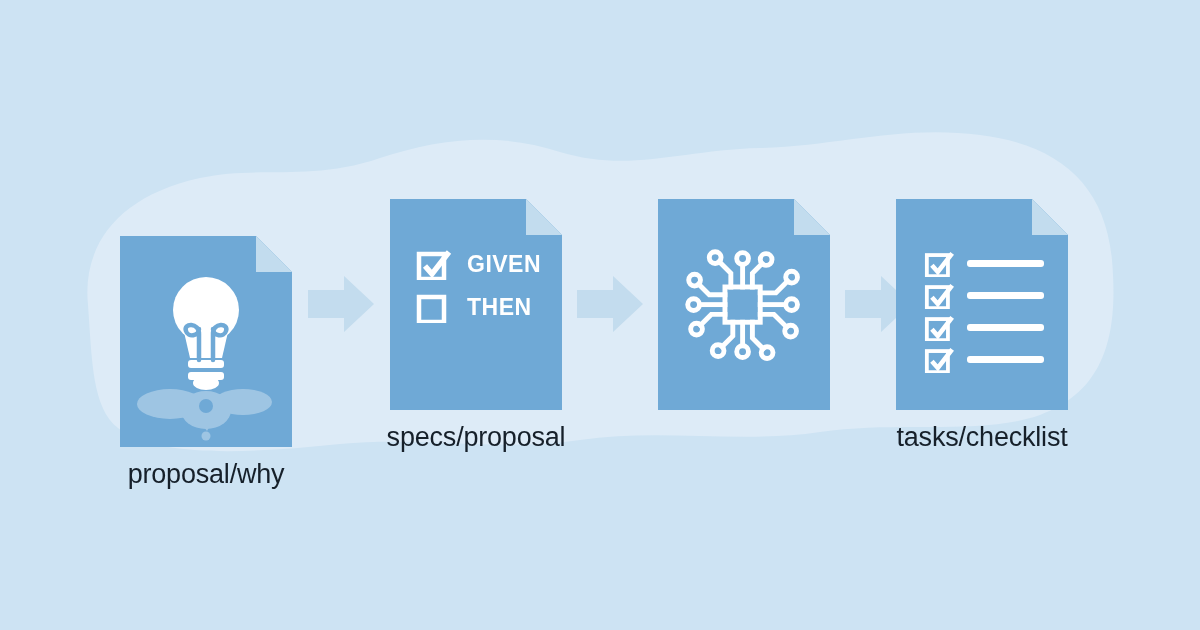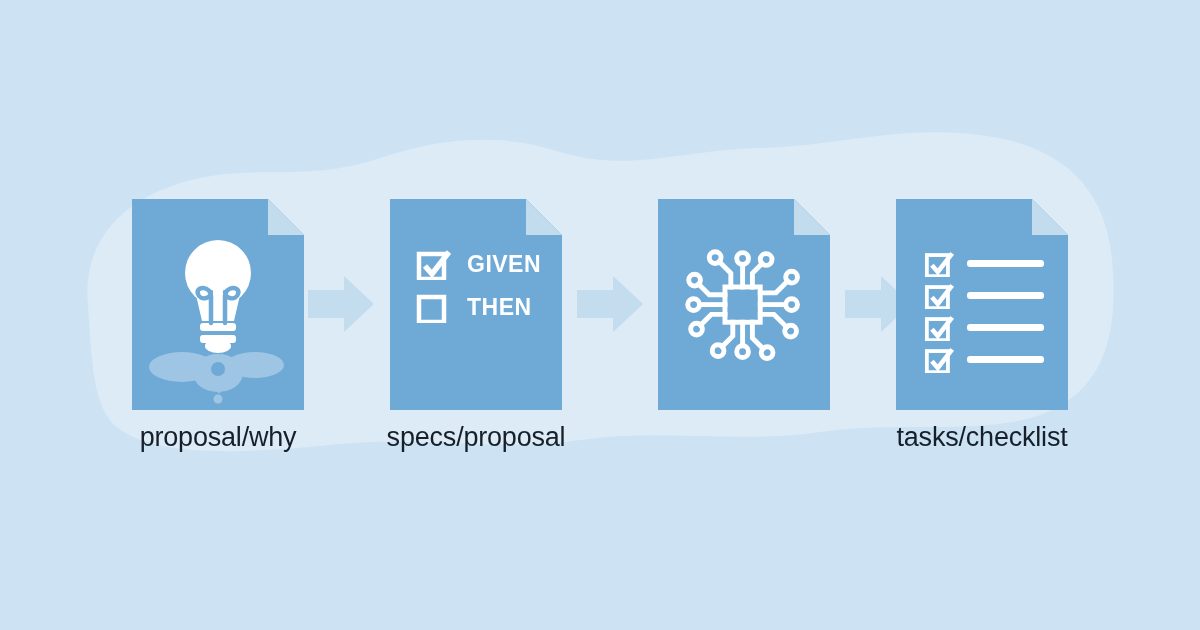--- a/index.html
+++ b/index.html
@@ -5,21 +5,21 @@
   html,body{margin:0;padding:0;}
   body{font-family:"Liberation Sans","DejaVu Sans",sans-serif;background:#fff;}
   .canvas{
     position:relative;width:1200px;height:630px;overflow:hidden;
     background:var(--background,#cde3f3);
   }
   .blob-svg{position:absolute;left:0;top:0;width:1200px;height:630px;}
   .blob-path{fill:var(--blob,#ddebf7);}
 
   .stage{position:absolute;top:199px;width:172px;height:260px;}
-  .stage-0{left:132px;} .stage-1{left:390px;} .stage-2{left:658px;} .stage-3{left:896px;}
+  .stage-0{left:120px;margin-top:37px;} .stage-1{left:390px;} .stage-2{left:658px;} .stage-3{left:896px;}
 
   .doc-svg{position:absolute;left:0;top:0;width:172px;height:211px;}
   .doc-body{fill:var(--document,#6fa9d6);}
   .doc-fold{fill:var(--fold,#c2dcee);}
   .icon-white{fill:var(--icon-white,#ffffff);}
   .stroke-doc{stroke:var(--document,#6fa9d6);fill:none;}
   .stroke-white{stroke:var(--icon-white,#ffffff);fill:none;}
   .translucent{opacity:0.33;}
 
   .stage-label{

